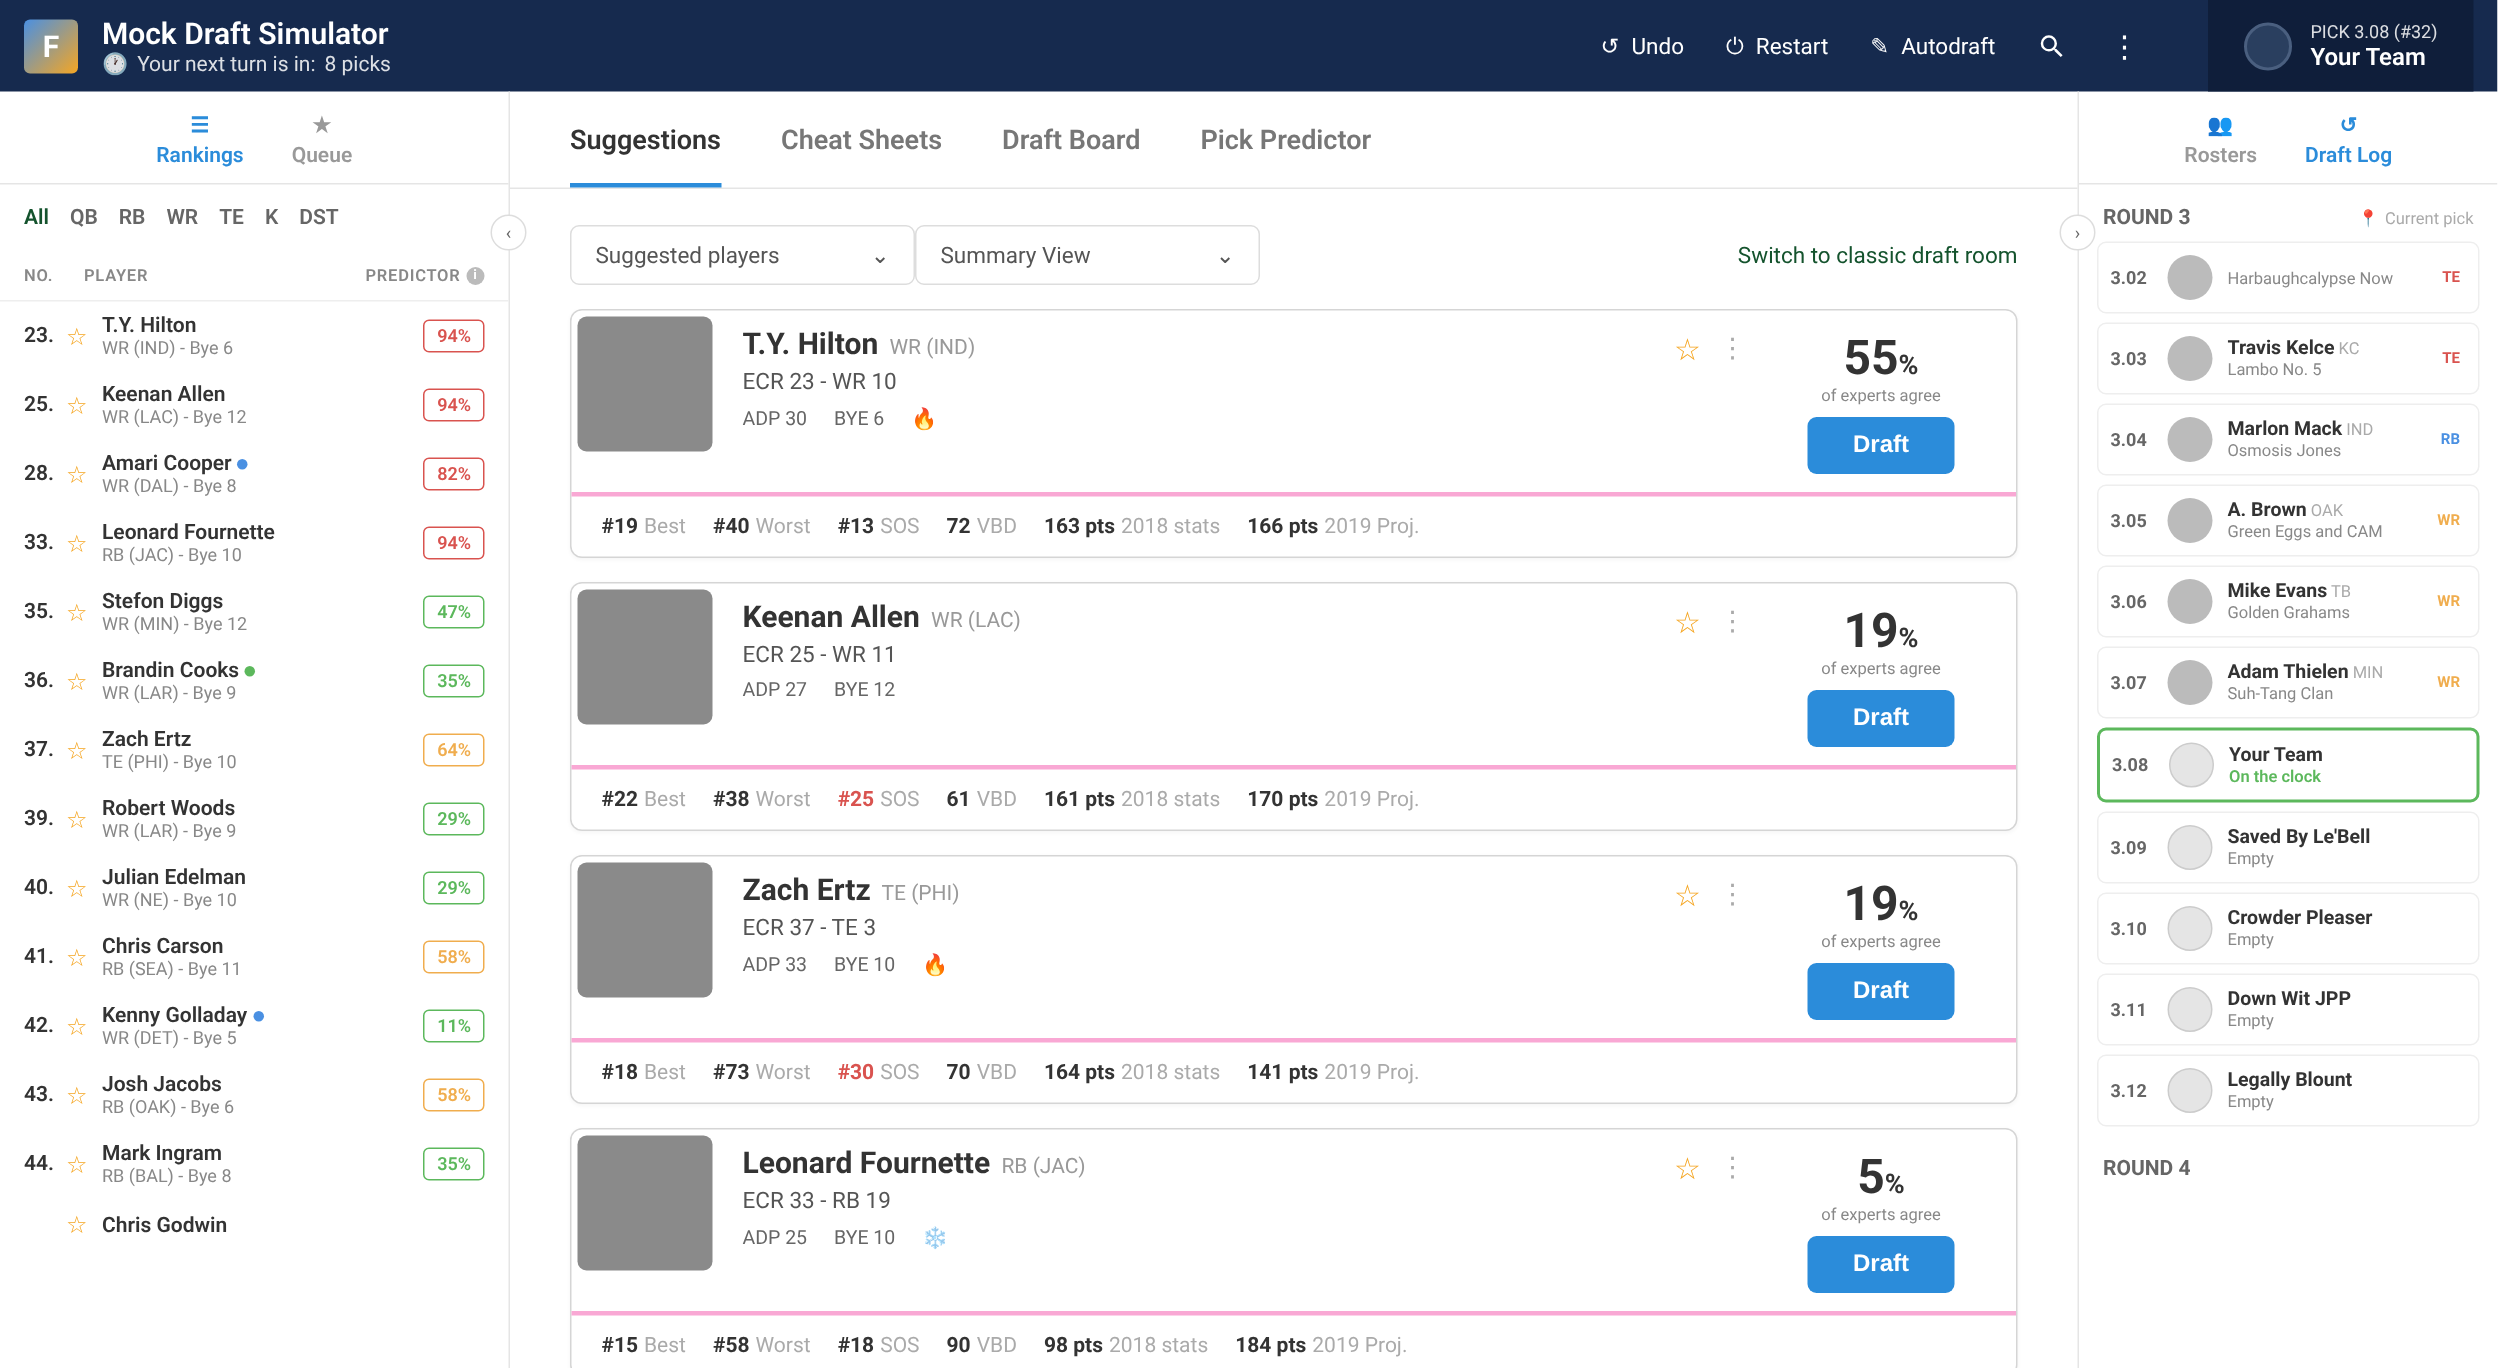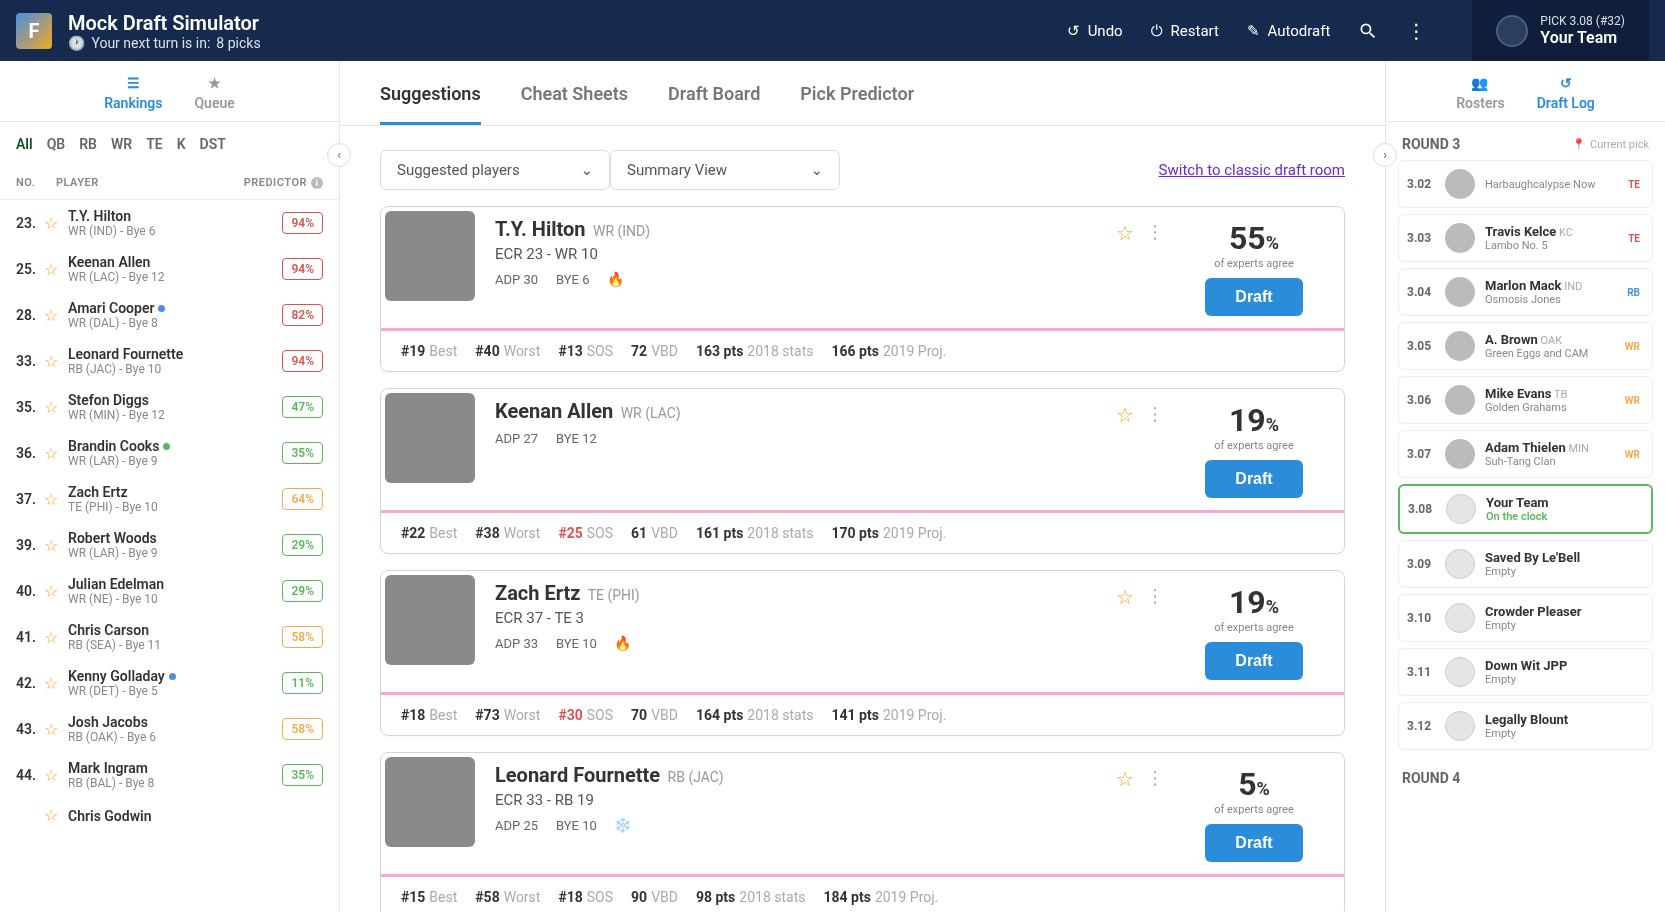--- a/index.html
+++ b/index.html
@@ -51,21 +51,21 @@
 .dot-green { background: #5cb85c; }
 
 .center-panel { flex: 1; display: flex; flex-direction: column; position: relative; }
 .center-tabs { display: flex; gap: 40px; padding: 22px 40px 0; border-bottom: 1px solid #e5e5e5; }
 .center-tab { padding-bottom: 18px; font-size: 18px; font-weight: 600; color: #777; cursor: pointer; }
 .center-tab.active { color: #333; border-bottom: 3px solid #2b8cda; }
 .expand-btn { position: absolute; right: -12px; top: 82px; width: 24px; height: 24px; border-radius: 50%; background: #fff; border: 1px solid #ddd; display: flex; align-items: center; justify-content: center; cursor: pointer; font-size: 12px; color: #666; z-index: 2; }
 
 .center-controls { display: flex; align-items: center; padding: 24px 40px 16px; }
 .dropdown { display: flex; align-items: center; justify-content: space-between; border: 1px solid #ddd; border-radius: 6px; padding: 10px 16px; font-size: 15px; color: #555; cursor: pointer; min-width: 230px; }
-.classic-link { margin-left: auto; font-size: 15px; color: #6d28d9; text-decoration: underline; cursor: pointer; }
+.classic-link { margin-left: auto; font-size: 15px; color: #14532d; cursor: pointer; }
 
 .cards { padding: 0 40px; overflow-y: auto; }
 .card { border: 1px solid #d5d5d5; border-radius: 8px; margin-bottom: 16px; background: #fff; box-shadow: 0 1px 3px rgba(0,0,0,0.04); }
 .card-top { display: flex; padding: 0; }
 .card-img { width: 90px; height: 90px; background: #8a8a8a; border-top-left-radius: 8px; flex-shrink: 0; margin: 4px; border-radius: 6px; }
 .card-body { flex: 1; padding: 10px 16px; }
 .card-name { font-size: 20px; font-weight: 700; color: #333; }
 .card-pos { font-size: 14px; color: #999; font-weight: 400; margin-left: 4px; }
 .card-rank-line { font-size: 15px; color: #555; margin-top: 4px; }
 .card-meta-line { display: flex; gap: 18px; margin-top: 8px; font-size: 13px; color: #666; align-items: center; }
@@ -378,20 +378,21 @@
               <span class="stat-rank">166 pts</span>
               <span class="stat-label">2019 Proj.</span>
             </div>
           </div>
         </div>
         <div class="card">
     <div class="card-top">
       <div class="card-img"></div>
       <div class="card-body">
         <div><span class="card-name">Keenan Allen</span><span class="card-pos"> WR (LAC)</span></div>
+        <div class="card-rank-line">ECR 25 - WR 11</div>
         <div class="card-meta-line">
           <span>ADP 27</span>
           <span>BYE 12</span>
 
         </div>
       </div>
       <div class="card-actions">
         <span class="card-star">☆</span>
         <span class="card-menu">⋮</span>
       </div>

